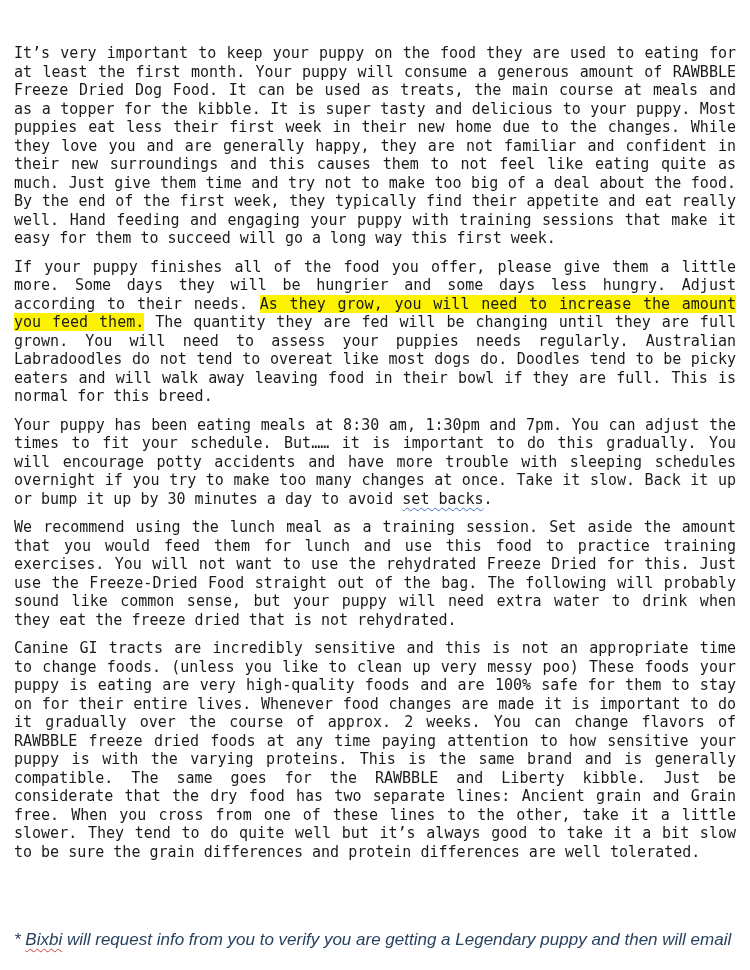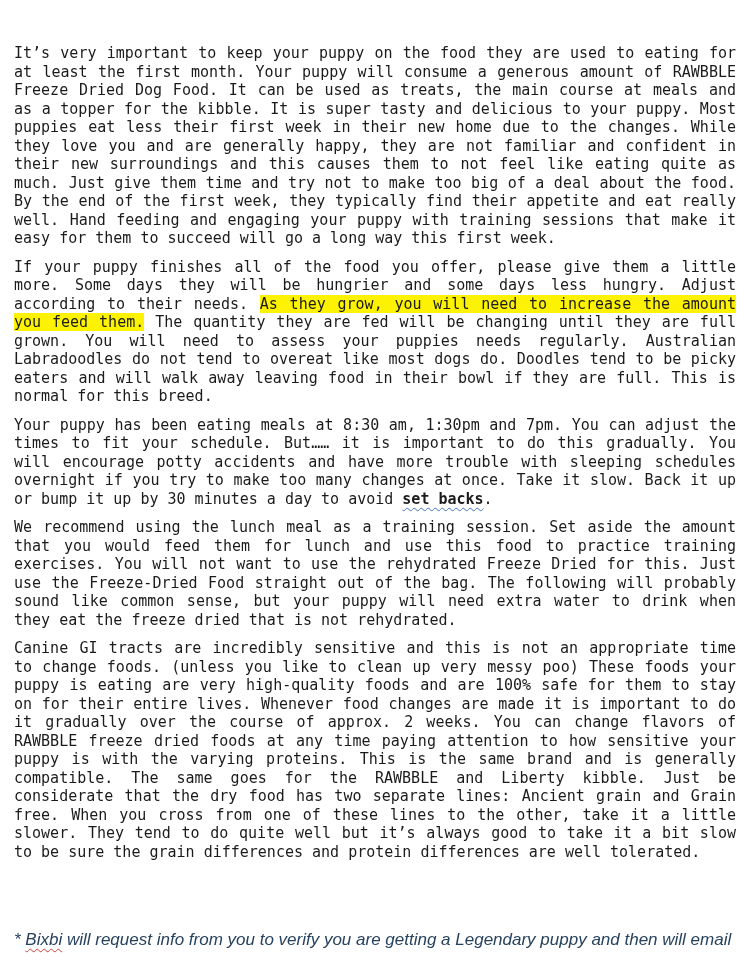--- a/index.html
+++ b/index.html
@@ -39,21 +39,20 @@
   .seg-highlight {
     background: var(--highlight-color, #fdf300);
   }
   .seg-wavy-blue {
     text-decoration-line: underline;
     text-decoration-style: wavy;
     text-decoration-color: var(--wavy-blue, #3f73c1);
     text-decoration-thickness: 1px;
     text-underline-offset: 3px;
     text-decoration-skip-ink: none;
-    font-weight: bold;
   }
   .seg-wavy-red {
     text-decoration-line: underline;
     text-decoration-style: wavy;
     text-decoration-color: var(--wavy-red, #d23f33);
     text-decoration-thickness: 1px;
     text-underline-offset: 3px;
     text-decoration-skip-ink: none;
   }
   .footnote {

